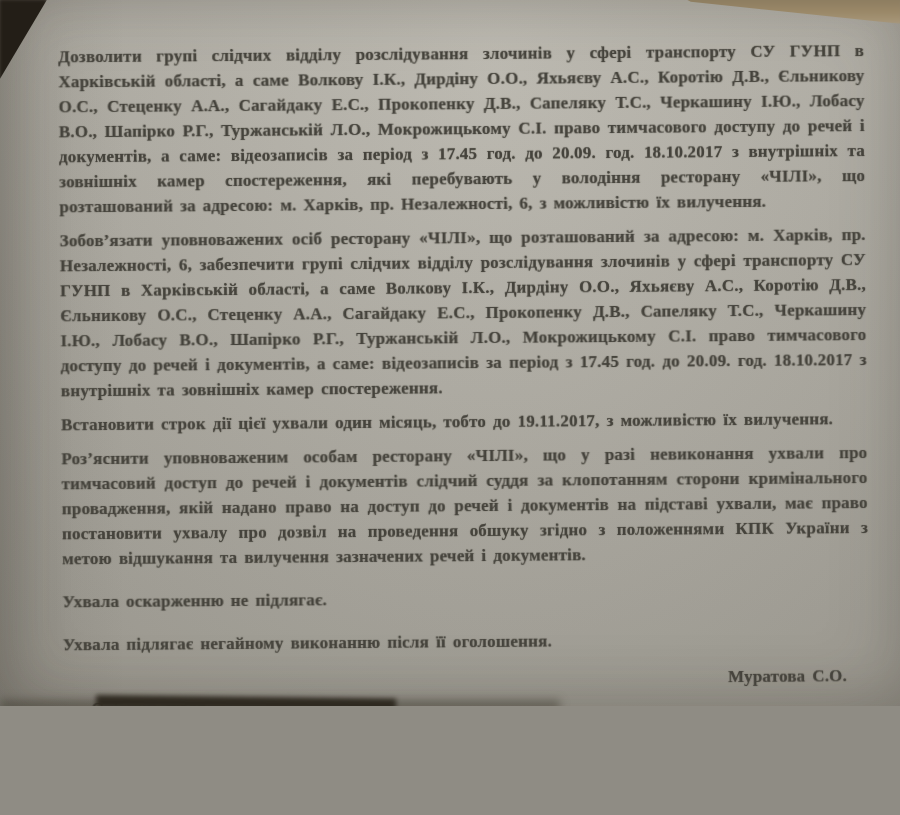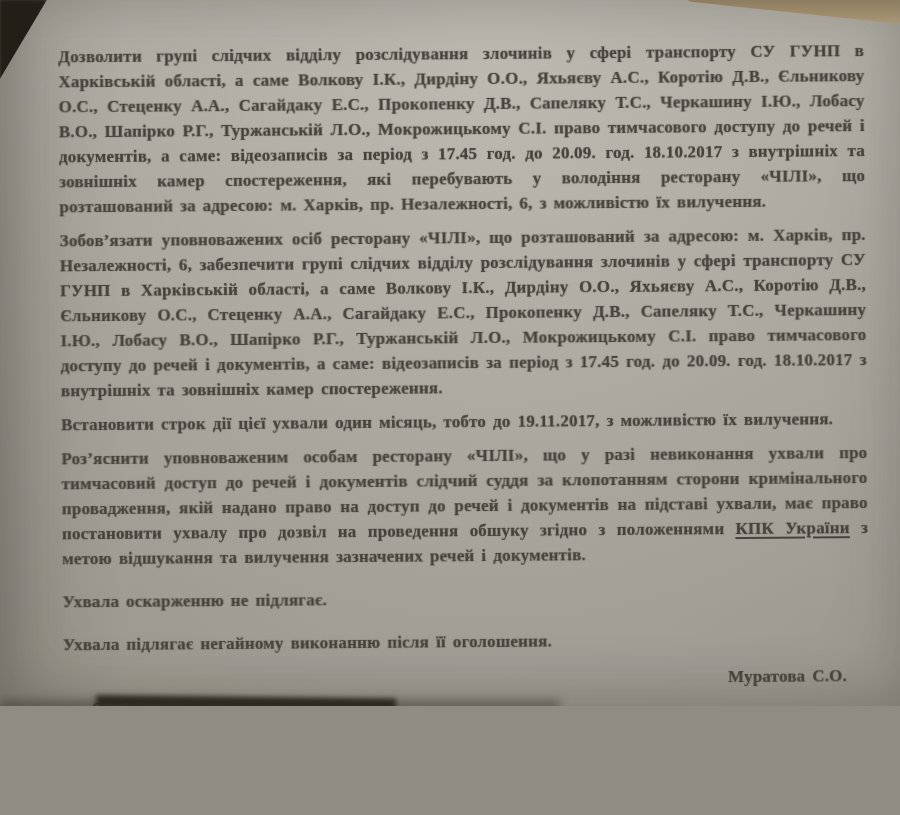--- a/index.html
+++ b/index.html
@@ -73,21 +73,20 @@
   }
   .text-layer p {
     margin: 0 0 9px 0;
     text-align: justify;
   }
   .text-layer p.closing {
     margin: 18px 0 0 0;
     text-align: left;
   }
   .underlined {
-    text-decoration: underline;
     text-decoration-thickness: 1.5px;
     text-underline-offset: 3px;
   }
   .sig-name {
     margin: 12px 0 0 0 !important;
     text-align: right !important;
     padding-right: 22px;
   }
   .sig-title {
     margin: 2px 0 0 0 !important;

